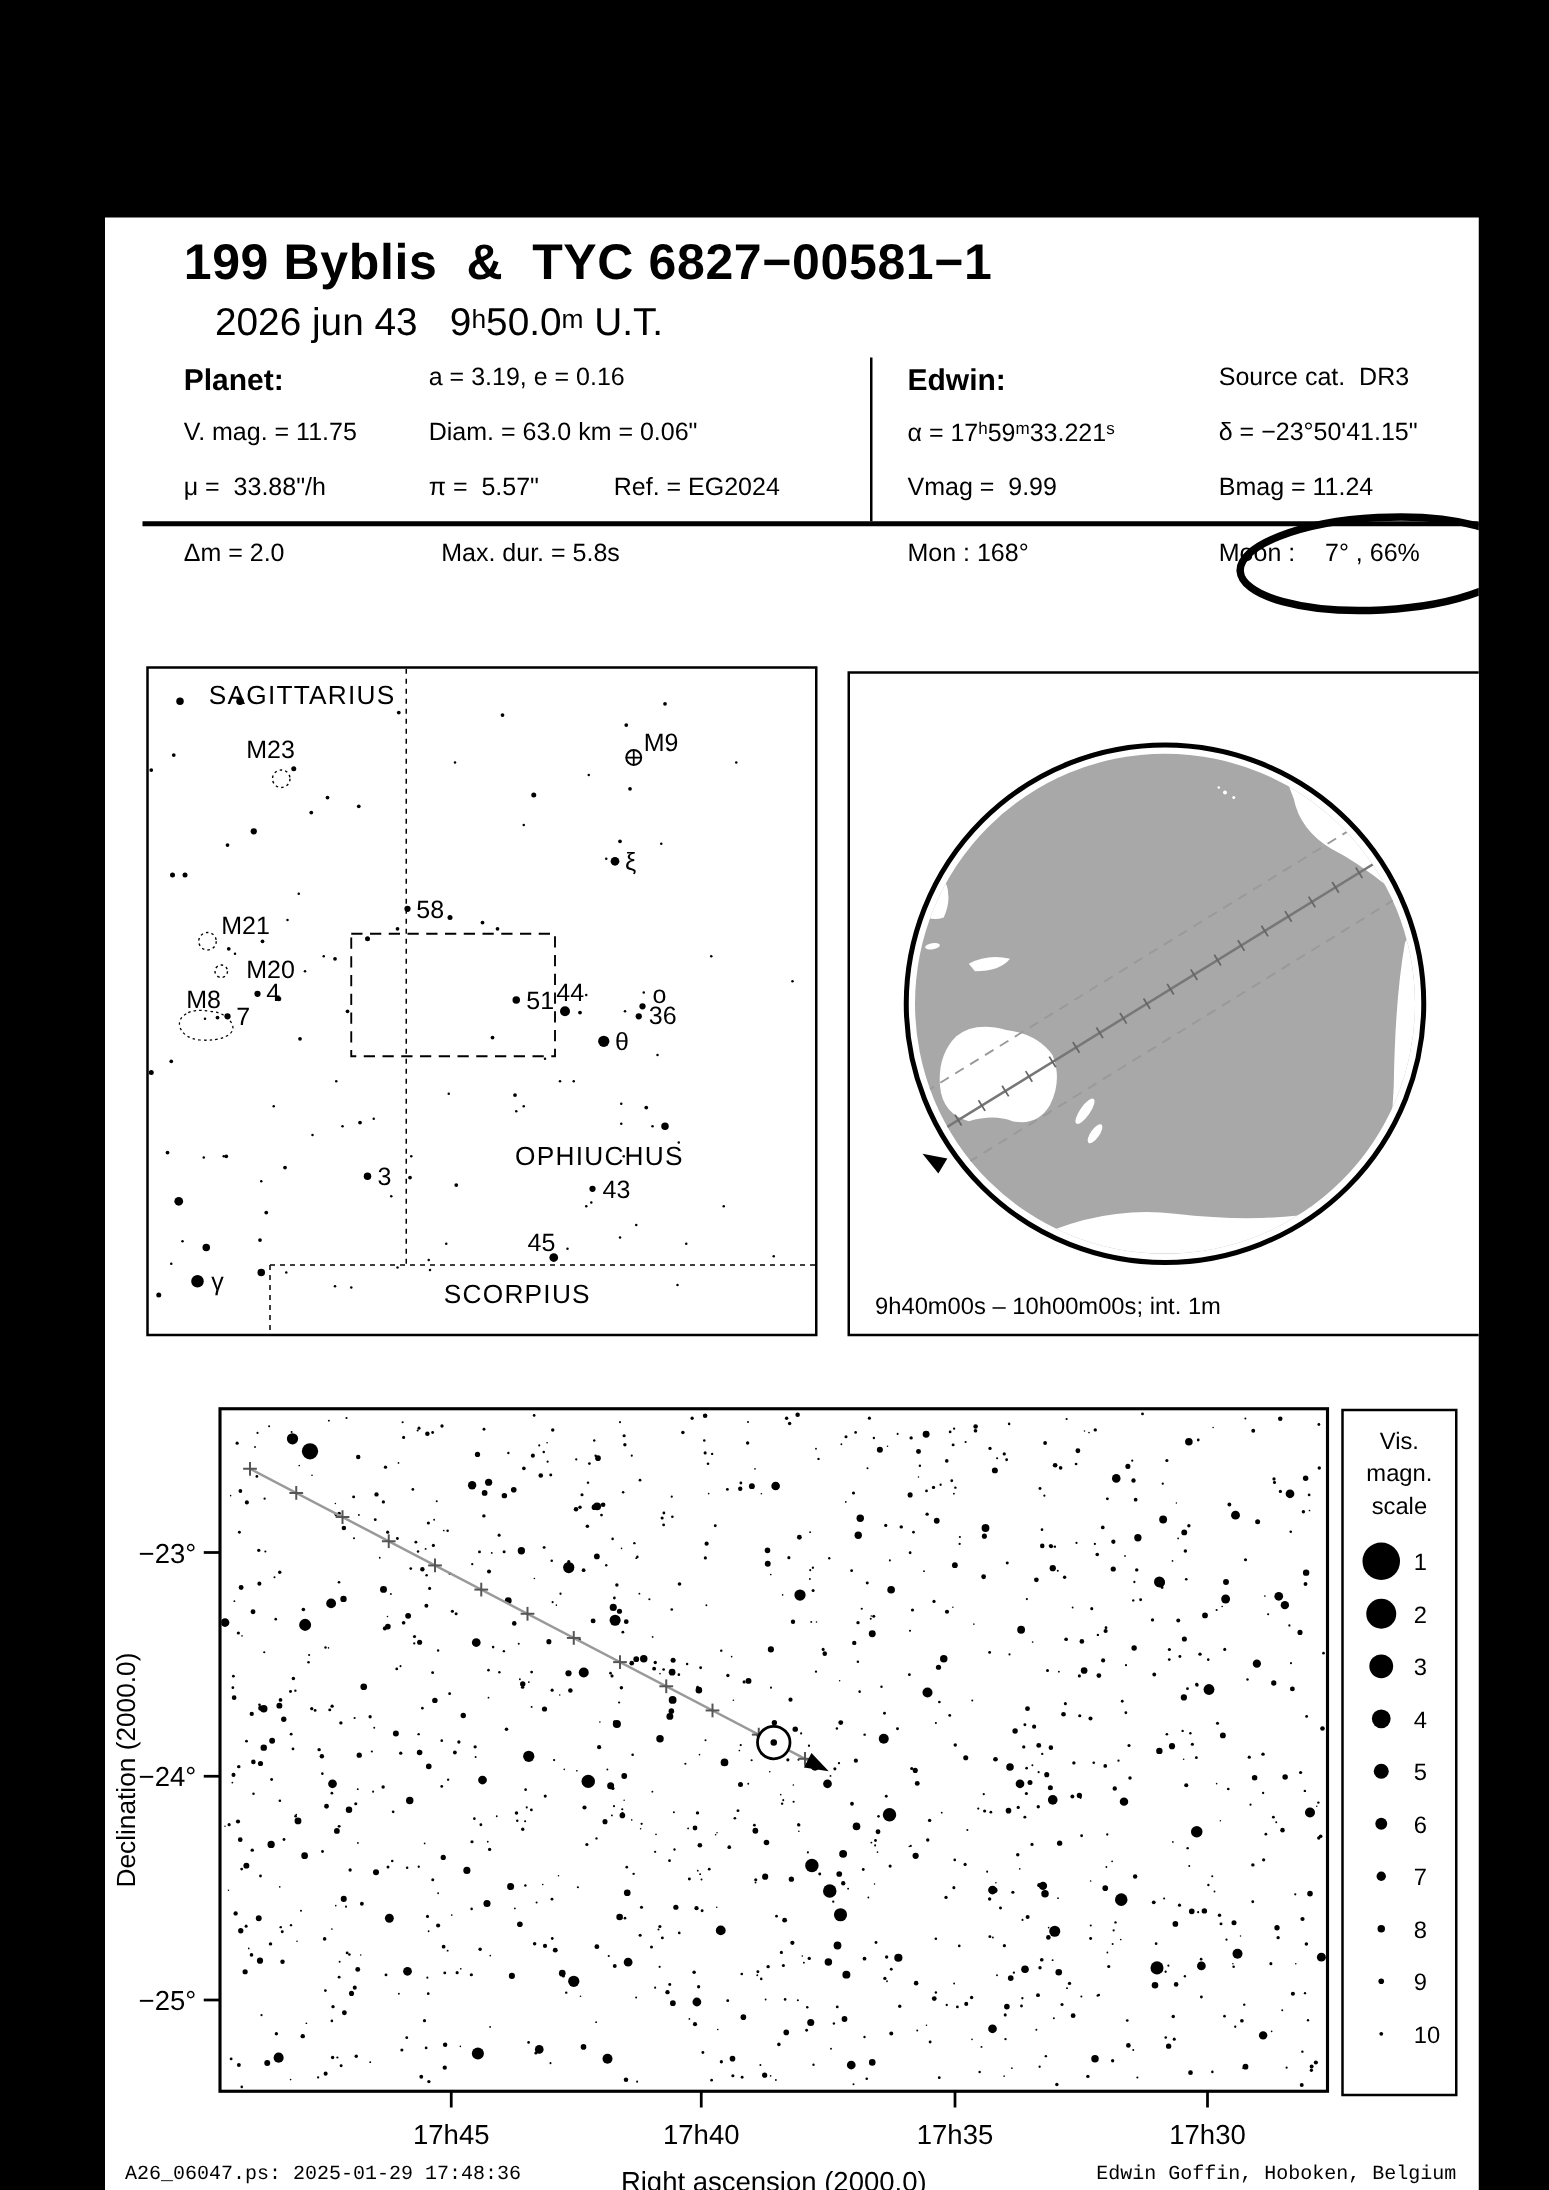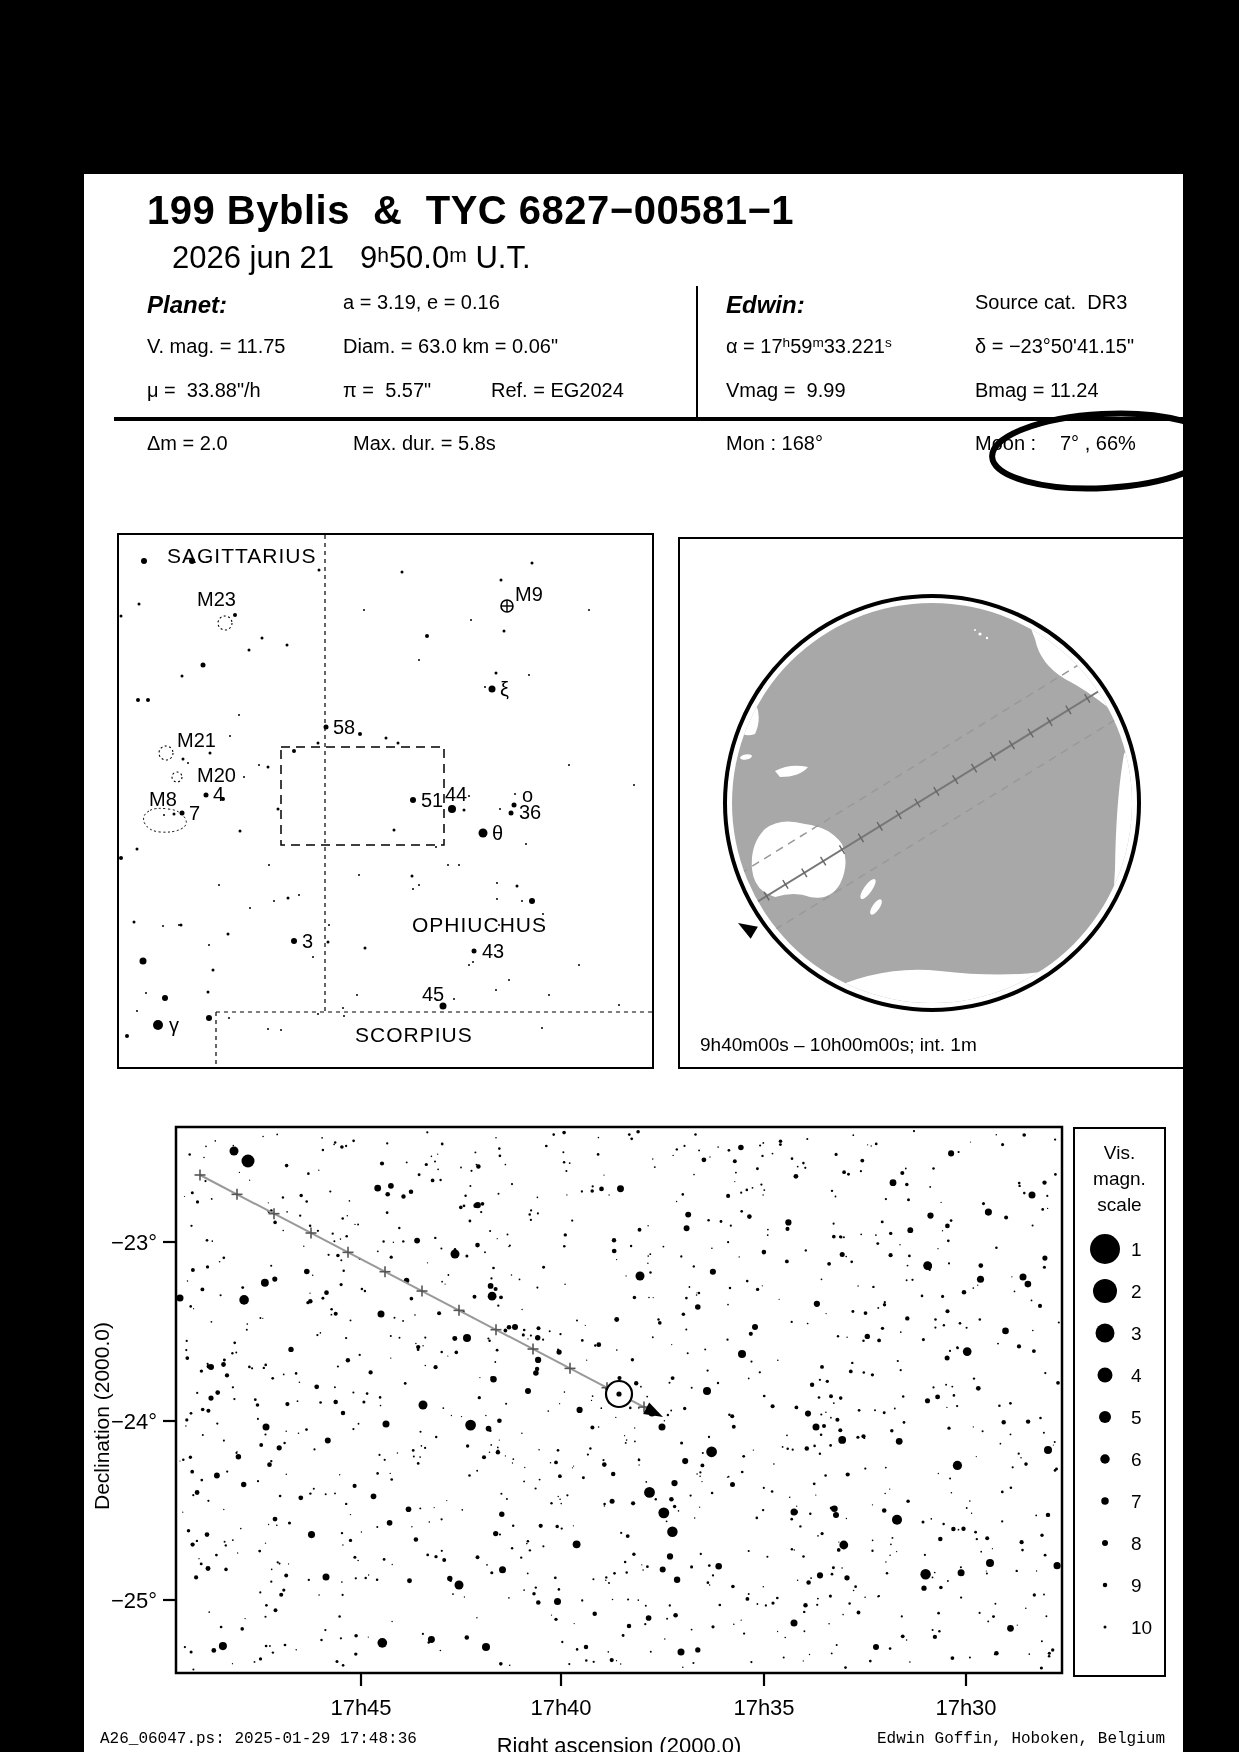--- a/index.html
+++ b/index.html
@@ -4,36 +4,36 @@
 <style>
   html,body{margin:0;padding:0;}
   body{width:1239px;height:1752px;background:#000;position:relative;
        font-family:"Liberation Sans",sans-serif;color:#000;}
   .page{position:absolute;left:84px;top:150px;width:1099px;height:1580px;
         background:#fff;overflow:hidden;margin-top:24px;}
   .abs{position:absolute;white-space:pre;}
   .title{font-size:40px;font-weight:bold;letter-spacing:.5px;}
   .subtitle{font-size:31px;}
   .cell{font-size:20px;}
-  .cellb{font-size:24px;font-weight:bold;font-style:italic;}
+  .cellb{font-size:24px;font-weight:bold;}
   sup{font-size:68%;vertical-align:6px;}
   .panel{position:absolute;border:2px solid #000;background:#fff;}
   .footer{font-family:"Liberation Mono","DejaVu Sans Mono",monospace;font-size:16px;}
   .vlabel{position:absolute;left:-132px;top:1230px;width:300px;text-align:center;
           font-size:21px;transform:rotate(-90deg);}
   svg{display:block;}
   .rule{position:absolute;background:#000;}
 </style>
 </head>
 <body>
 
 <div class="page">
 
   <div class="abs title" style="left:63px;top:14px;">199 Byblis  &amp;  TYC 6827−00581−1</div>
-  <div class="abs subtitle" style="left:88px;top:66px;"><span>2026 jun 21</span>   <span>9</span><sup>h</sup><span>50.0</span><sup>m</sup><span> U.T.</span></div>
+  <div class="abs subtitle" style="left:88px;top:66px;"><span>2026 jun 43</span>   <span>9</span><sup>h</sup><span>50.0</span><sup>m</sup><span> U.T.</span></div>
 
   <div class="abs cellb" style="left:63px;top:117px;">Planet:</div>
   <div class="abs cell" style="left:259px;top:117px;">a = 3.19, e = 0.16</div>
   <div class="abs cellb" style="left:642px;top:117px;">Edwin:</div>
   <div class="abs cell" style="left:891px;top:117px;">Source cat.  DR3</div>
 
   <div class="abs cell" style="left:63px;top:161px;">V. mag. = 11.75</div>
   <div class="abs cell" style="left:259px;top:161px;">Diam. = 63.0 km = 0.06"</div>
   <div class="abs cell" style="left:642px;top:161px;"><span>α = 17</span><sup>h</sup><span>59</span><sup>m</sup><span>33.221</span><sup>s</sup></div>
   <div class="abs cell" style="left:891px;top:161px;">δ = −23°50'41.15"</div>

